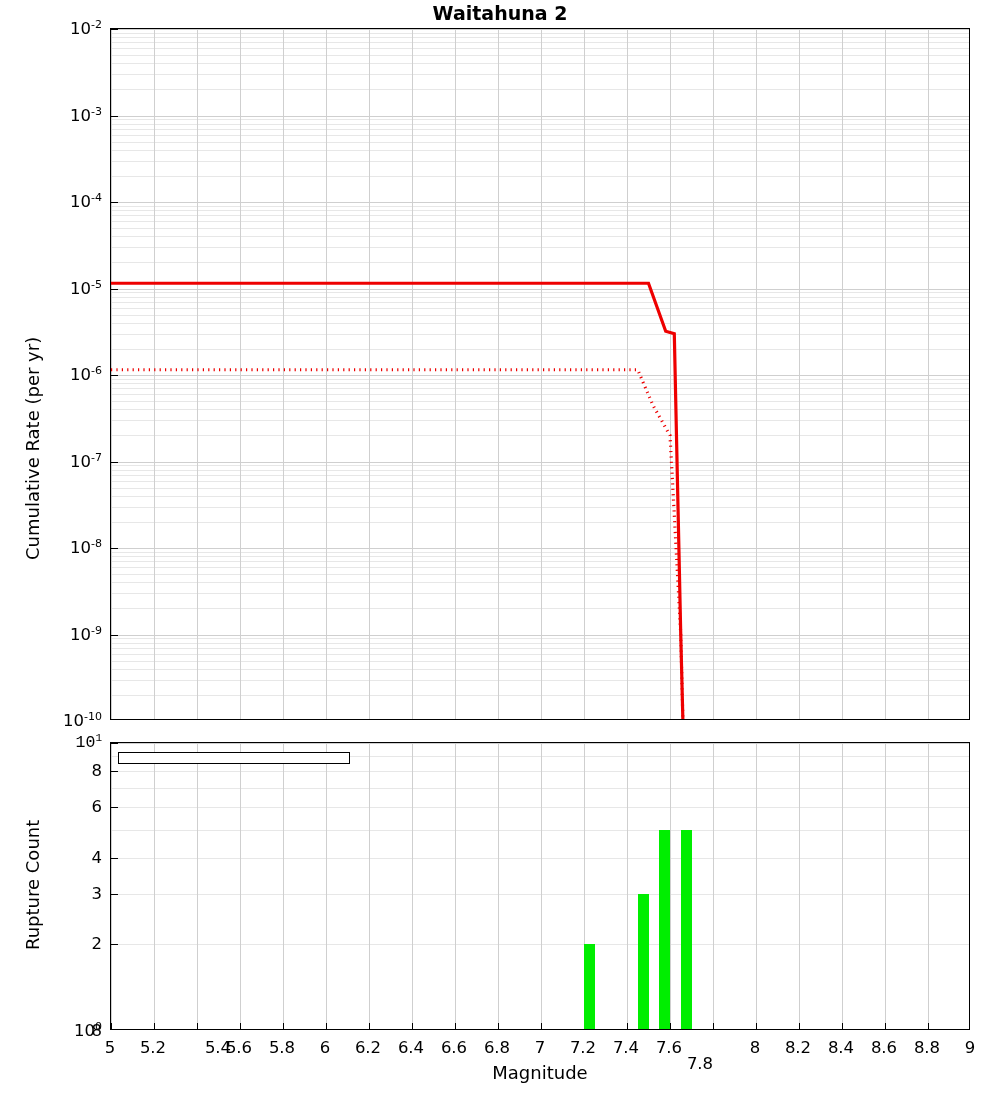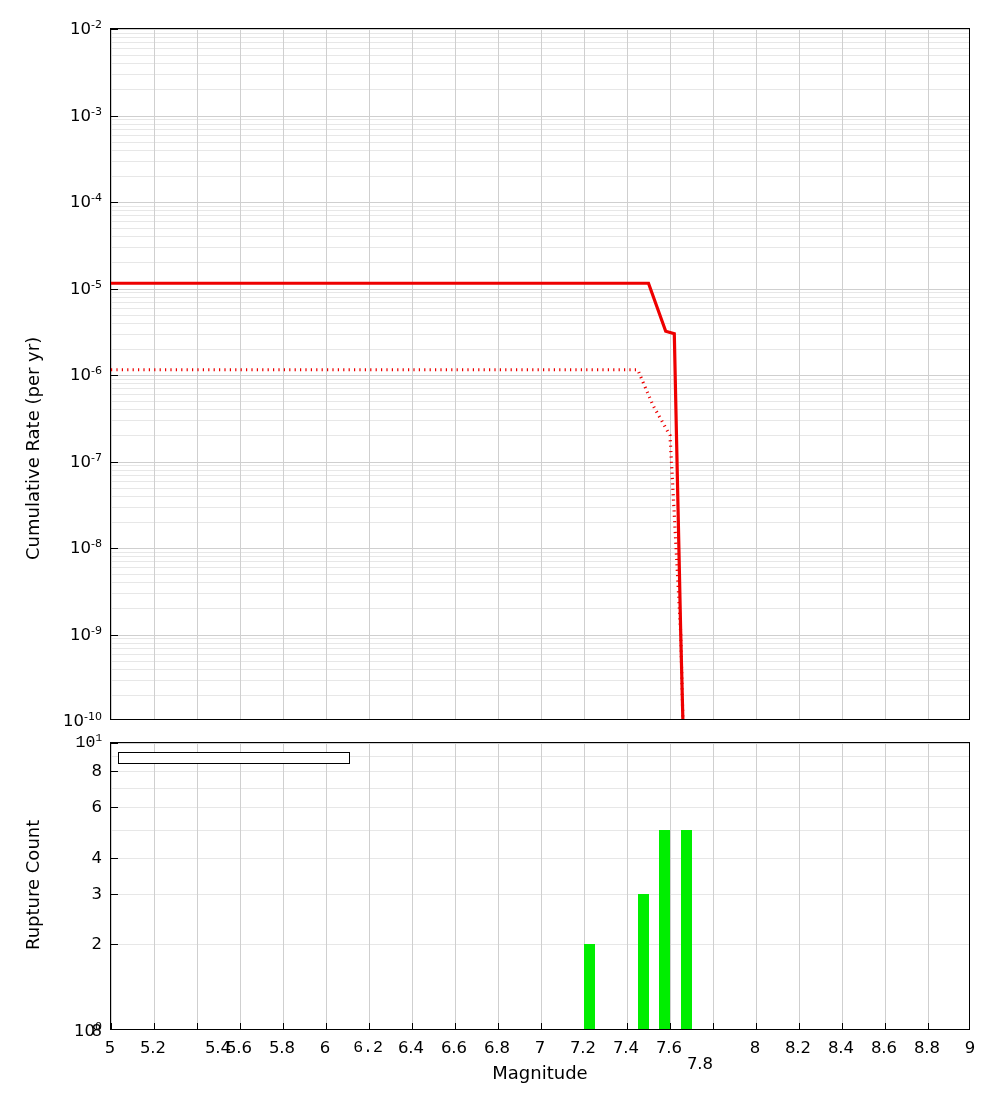--- a/index.html
+++ b/index.html
@@ -141,20 +141,21 @@
   .bar {
     position: absolute;
     bottom: 0;
   }
 </style>
 </head>
 <body>
 
 <div id="root">
 
+  <div class="title">Waitahuna 2</div>
 
   <div class="axes" id="top-axes" style="left:110px; top:28px; width:860px; height:692px;">
     <div class="gridlayer" id="top-grid">
         <div class="gl-h" style="top: 665.961px;"></div>
         <div class="gl-h" style="top: 650.729px;"></div>
         <div class="gl-h" style="top: 639.922px;"></div>
         <div class="gl-h" style="top: 631.539px;"></div>
         <div class="gl-h" style="top: 624.69px;"></div>
         <div class="gl-h" style="top: 618.899px;"></div>
         <div class="gl-h" style="top: 613.883px;"></div>
@@ -365,21 +366,21 @@
   <div class="legend swatch-legend" id="bot-legend" style="left:118px; top:752px; width:232px;">
   </div>
 
   <div id="x-labels">
       <div class="xlab" style="left: 110px; top: 1038px;">5</div>
       <div class="xlab" style="left: 153px; top: 1038px;">5.2</div>
       <div class="xlab" style="left: 204px; top: 1038px; margin-left: 14px;">5.4</div>
       <div class="xlab" style="left: 239px; top: 1038px;">5.6</div>
       <div class="xlab" style="left: 282px; top: 1038px;">5.8</div>
       <div class="xlab" style="left: 325px; top: 1038px;">6</div>
-      <div class="xlab" style="left: 368px; top: 1038px; font-family: Liberation Mono, monospace;">6.2</div>
+      <div class="xlab" style="left: 368px; top: 1038px;">6.2</div>
       <div class="xlab" style="left: 411px; top: 1038px;">6.4</div>
       <div class="xlab" style="left: 454px; top: 1038px;">6.6</div>
       <div class="xlab" style="left: 497px; top: 1038px;">6.8</div>
       <div class="xlab" style="left: 540px; top: 1038px;">7</div>
       <div class="xlab" style="left: 583px; top: 1038px;">7.2</div>
       <div class="xlab" style="left: 626px; top: 1038px;">7.4</div>
       <div class="xlab" style="left: 669px; top: 1038px;">7.6</div>
       <div class="xlab" style="left: 700px; top: 1038px; margin-top: 16px;">7.8</div>
       <div class="xlab" style="left: 755px; top: 1038px;">8</div>
       <div class="xlab" style="left: 798px; top: 1038px;">8.2</div>

